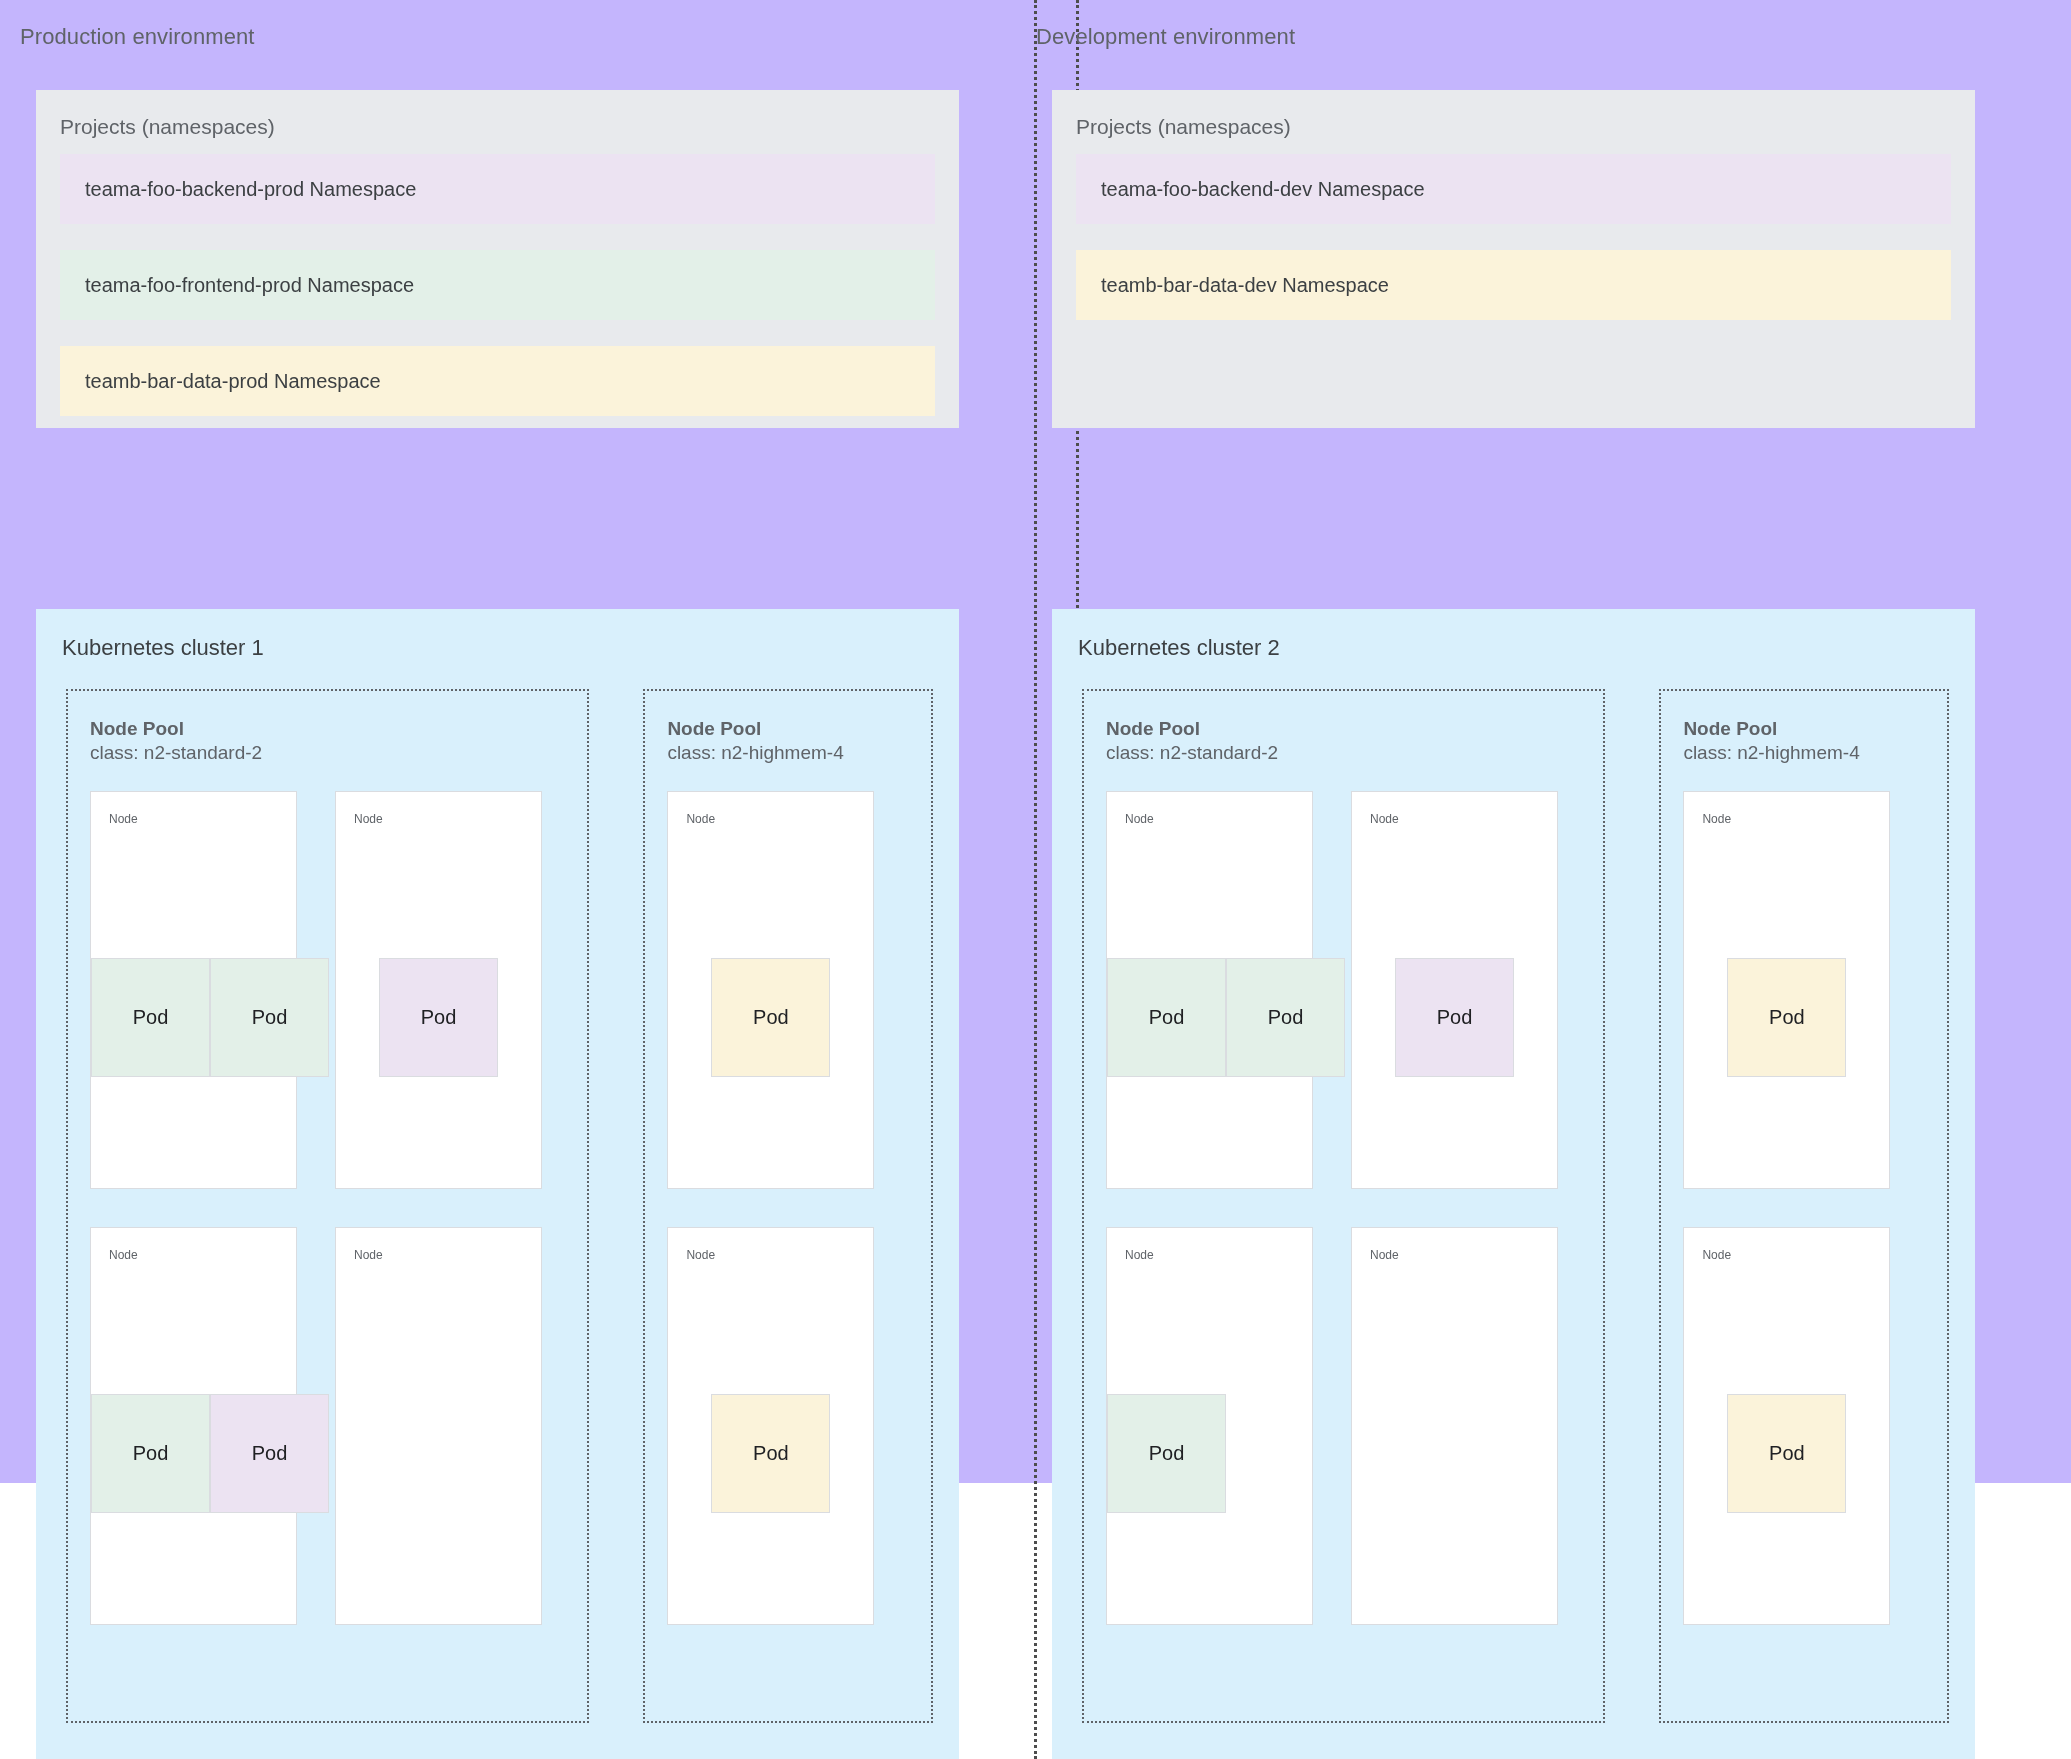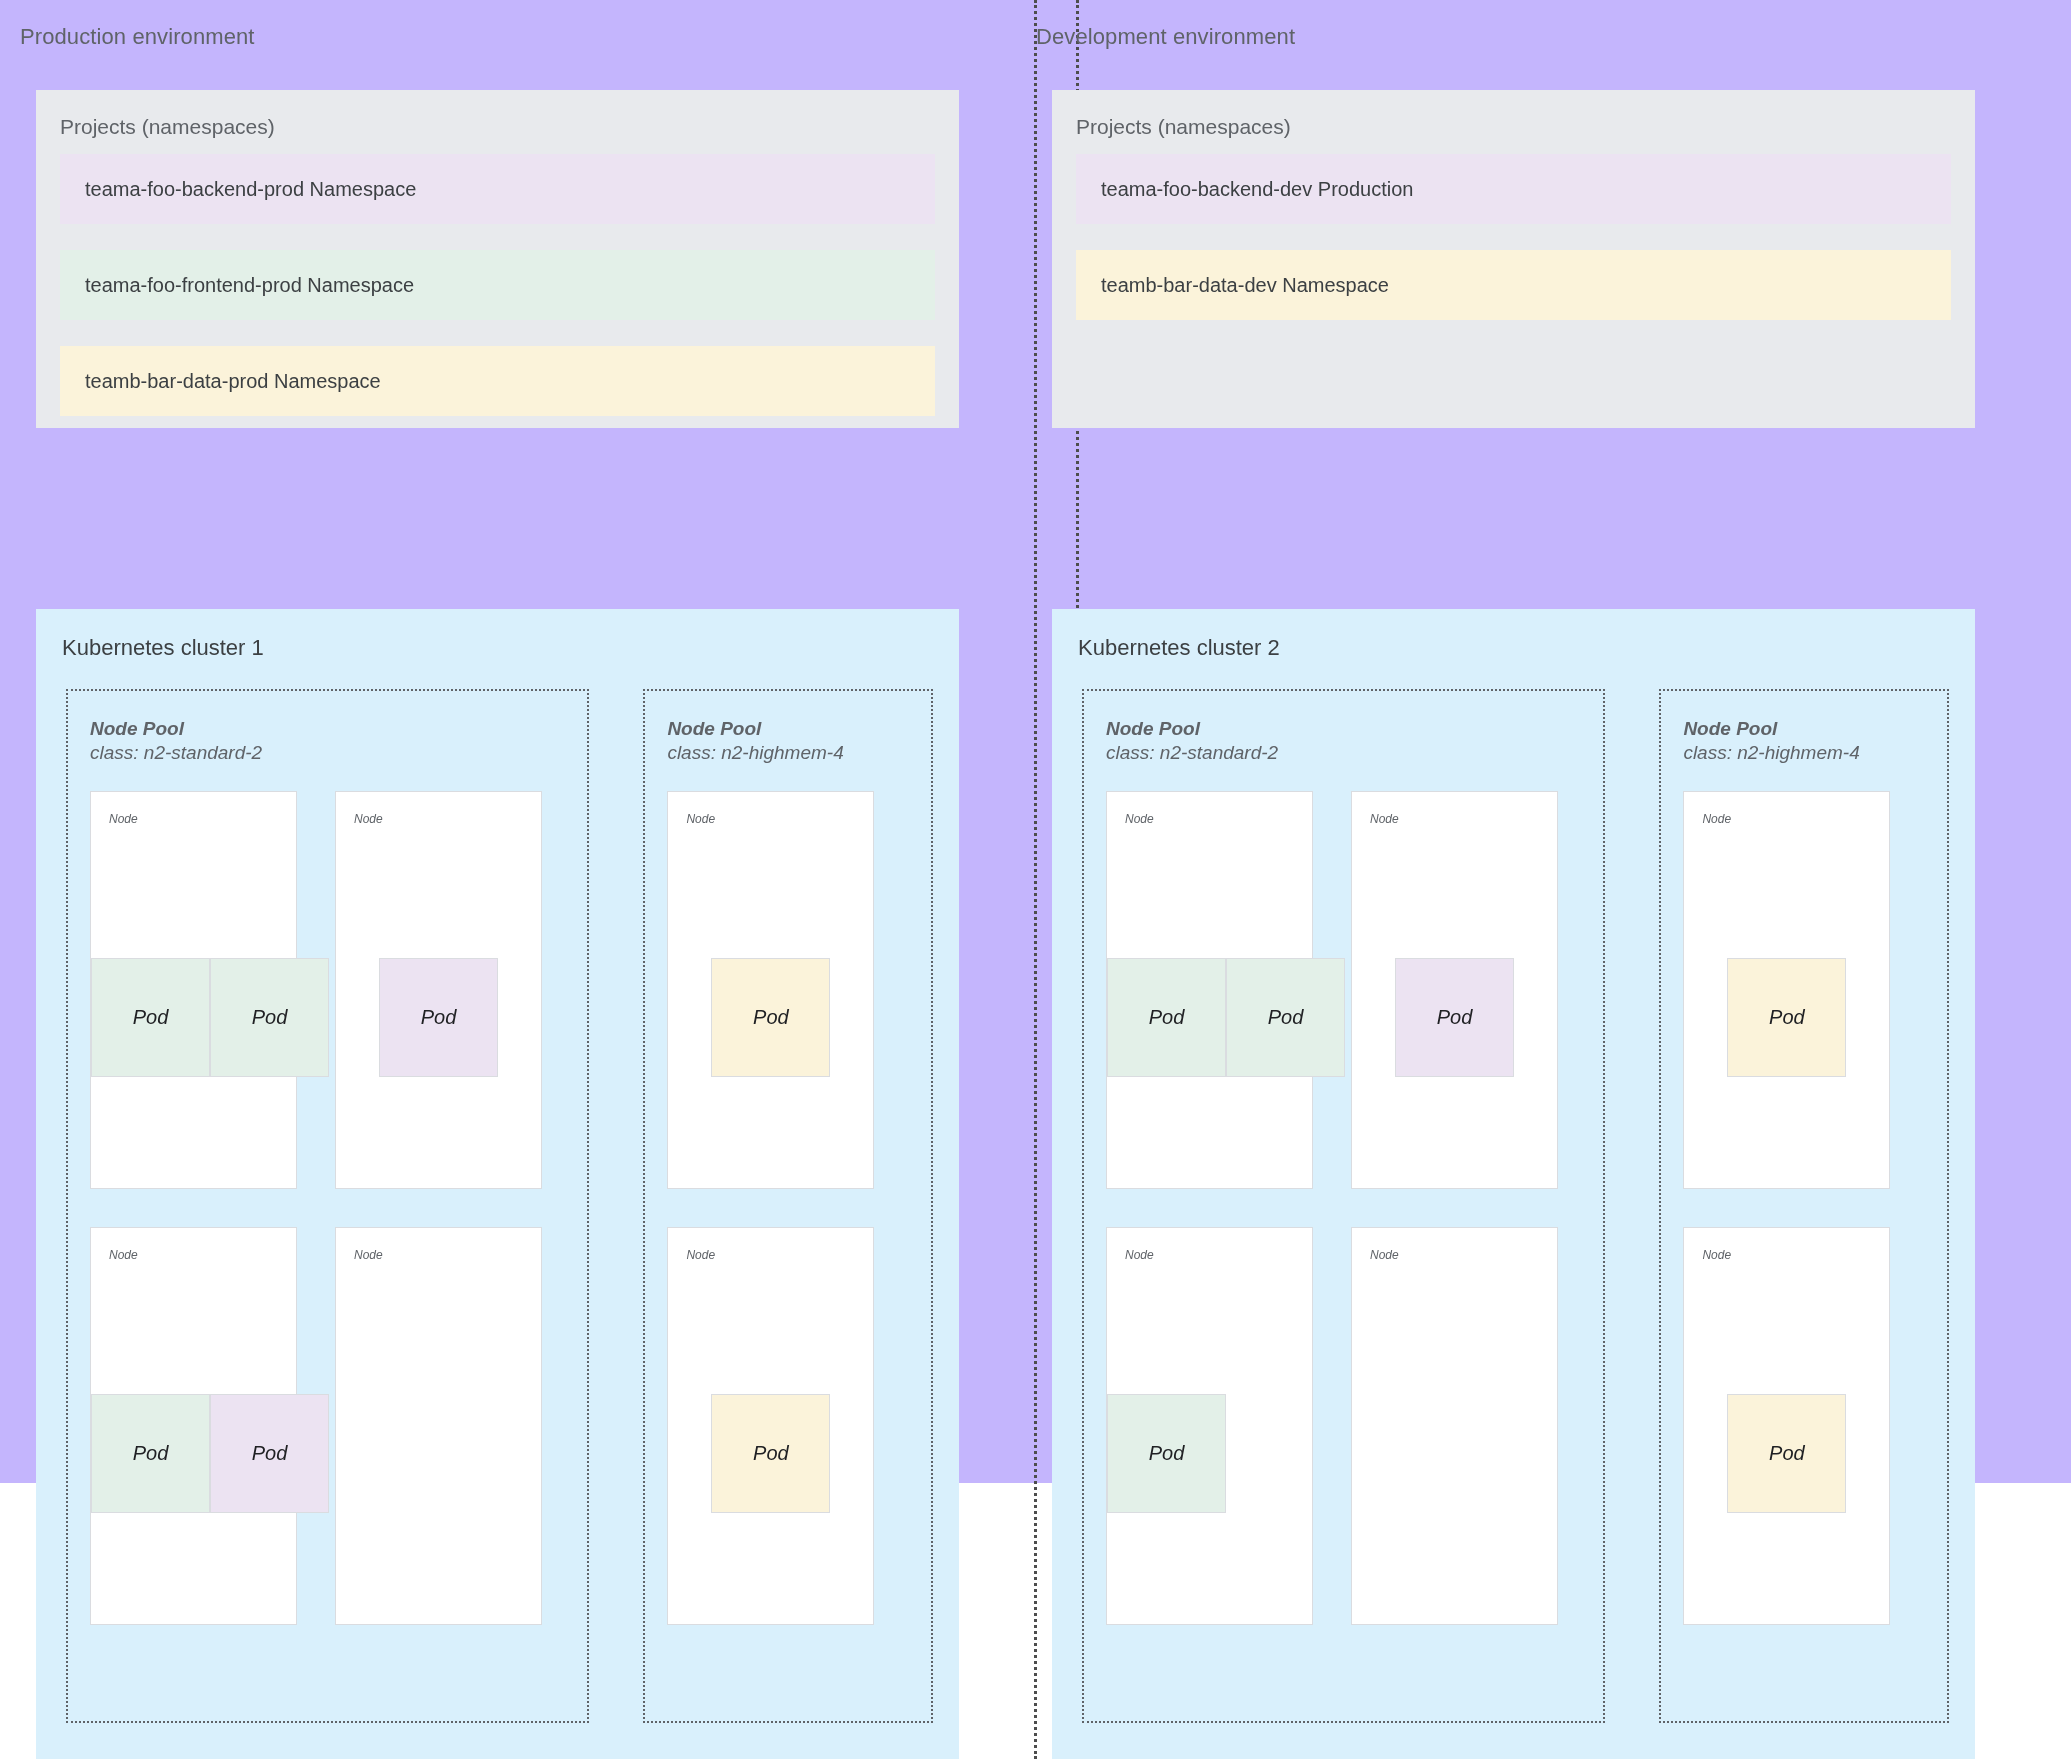--- a/index.html
+++ b/index.html
@@ -109,21 +109,20 @@
     white-space: nowrap;
   }
   .pools {
     position: absolute;
     top: 80px;
     left: 30px;
     right: 26px;
     bottom: 36px;
     display: flex;
     gap: 54px;
-    font-style: italic;
   }
   .pool {
     position: relative;
     border: 2px dotted #5f6368;
     padding: 26px 22px 22px 22px;
   }
   .pool.wide   { width: 532px; }
   .pool.narrow { width: 294px; }
   .pool-head { margin-bottom: 26px; }
   .pool-name {
@@ -276,21 +275,21 @@
     </div>
   </div>
 
   <div class="env-col right">
     <div class="env-title">Development environment</div>
 
     <div class="projects-panel">
       <div class="projects-title">Projects (namespaces)</div>
       <div class="ns-list">
         <div class="ns-box ns-purple">
-          <span class="ns-label">teama-foo-backend-dev Production</span>
+          <span class="ns-label">teama-foo-backend-dev Namespace</span>
         </div>
         <div class="ns-box ns-yellow">
           <span class="ns-label">teamb-bar-data-dev Namespace</span>
         </div>
       </div>
     </div>
 
     <div class="cluster-panel">
       <div class="cluster-title">Kubernetes cluster 2</div>
       <div class="pools">

